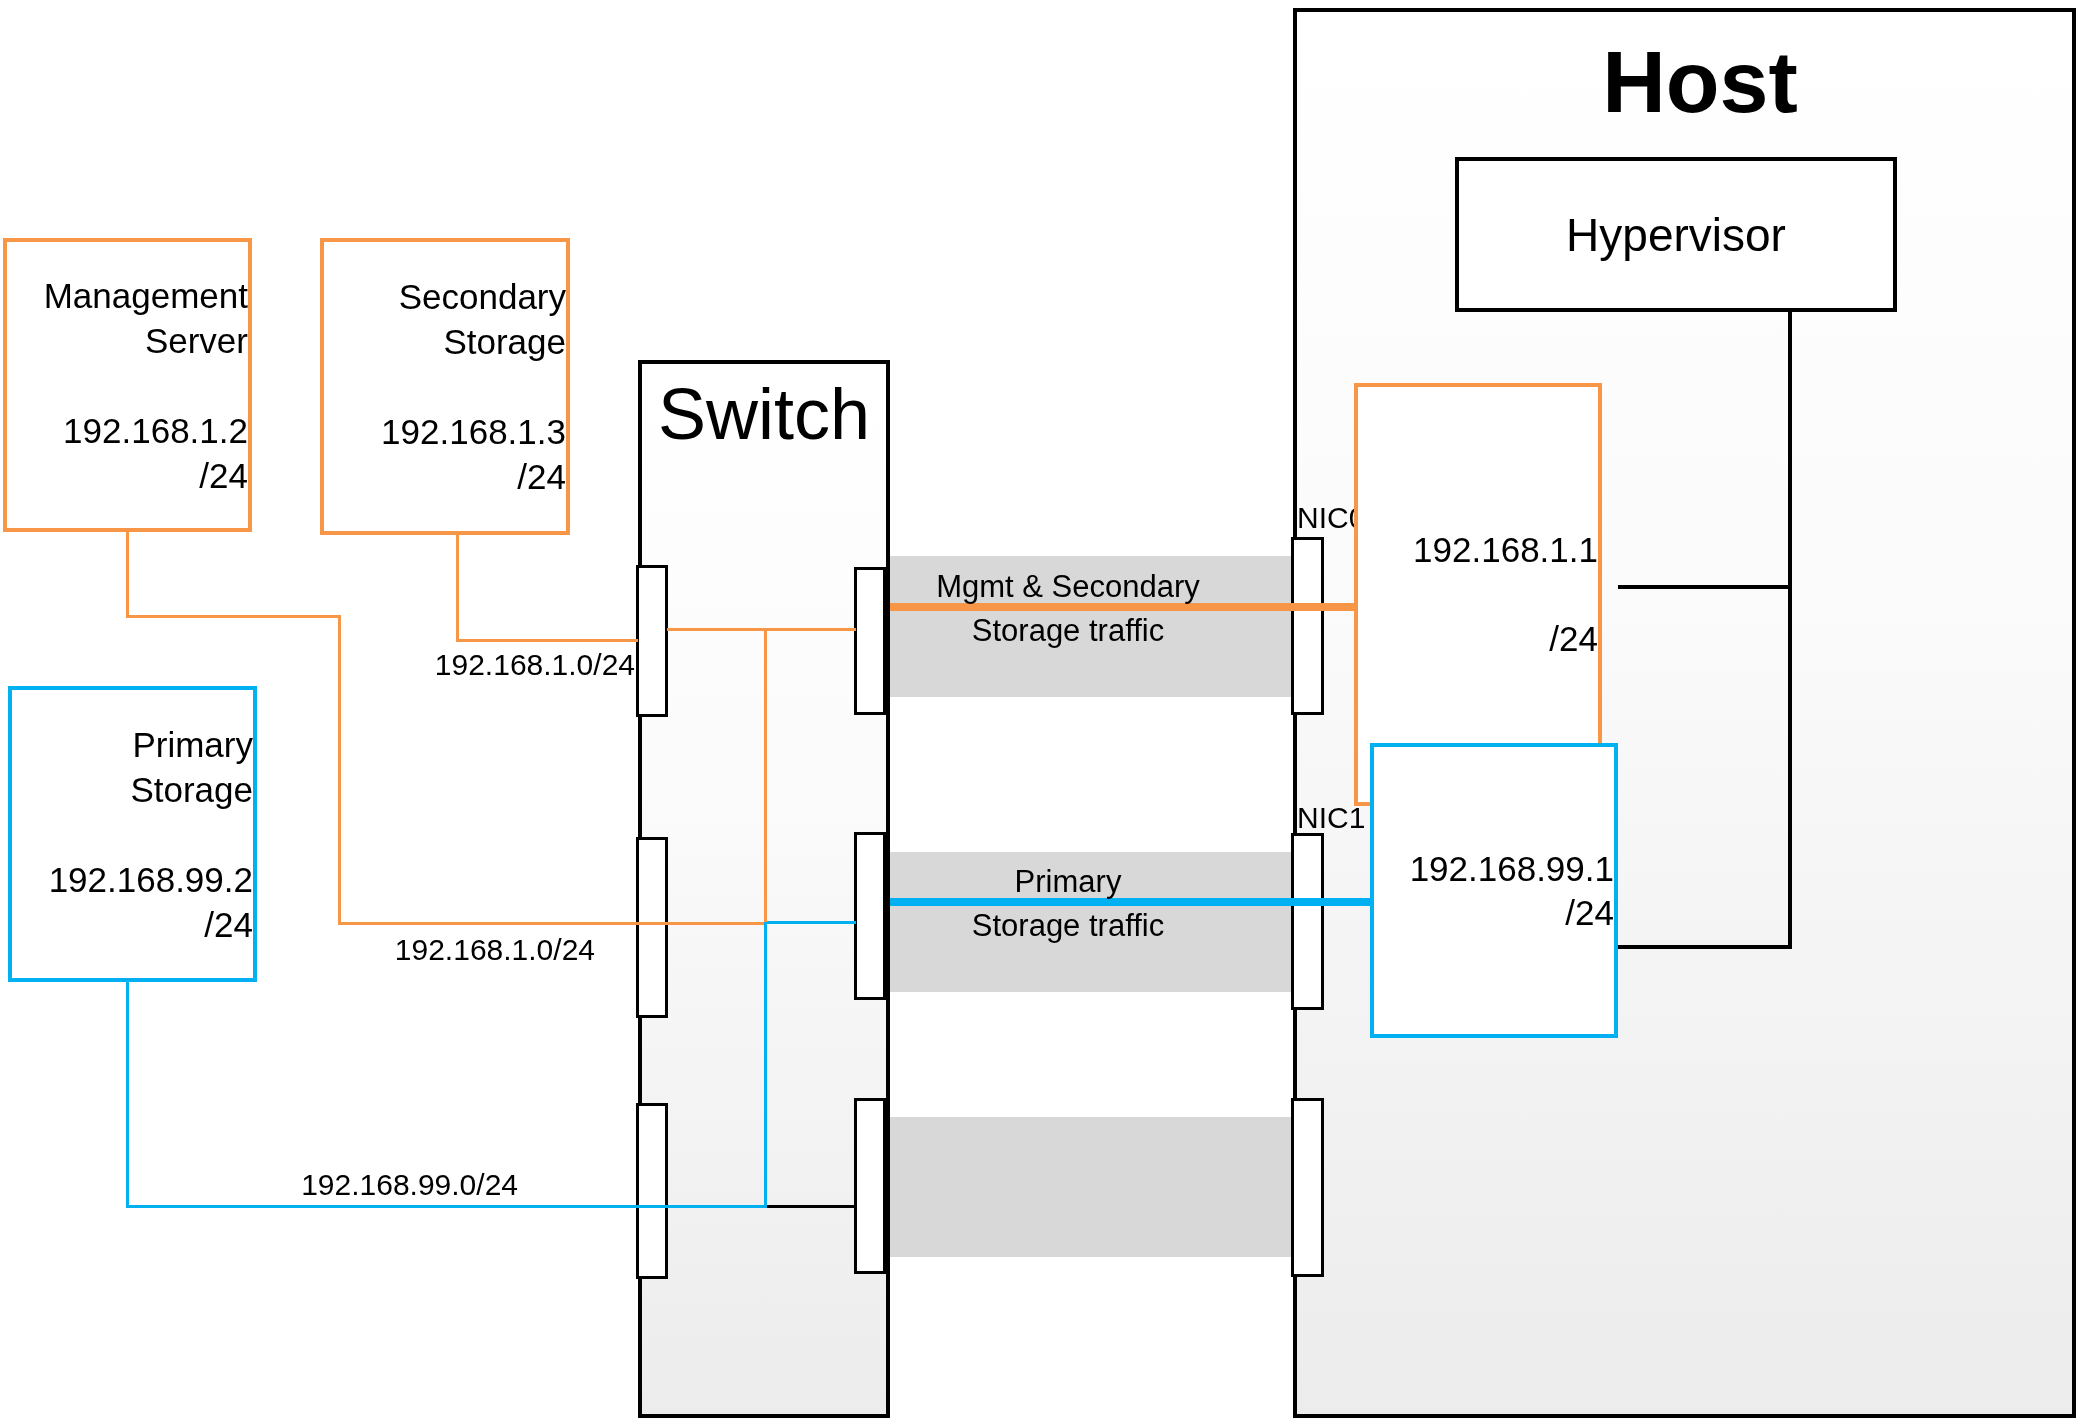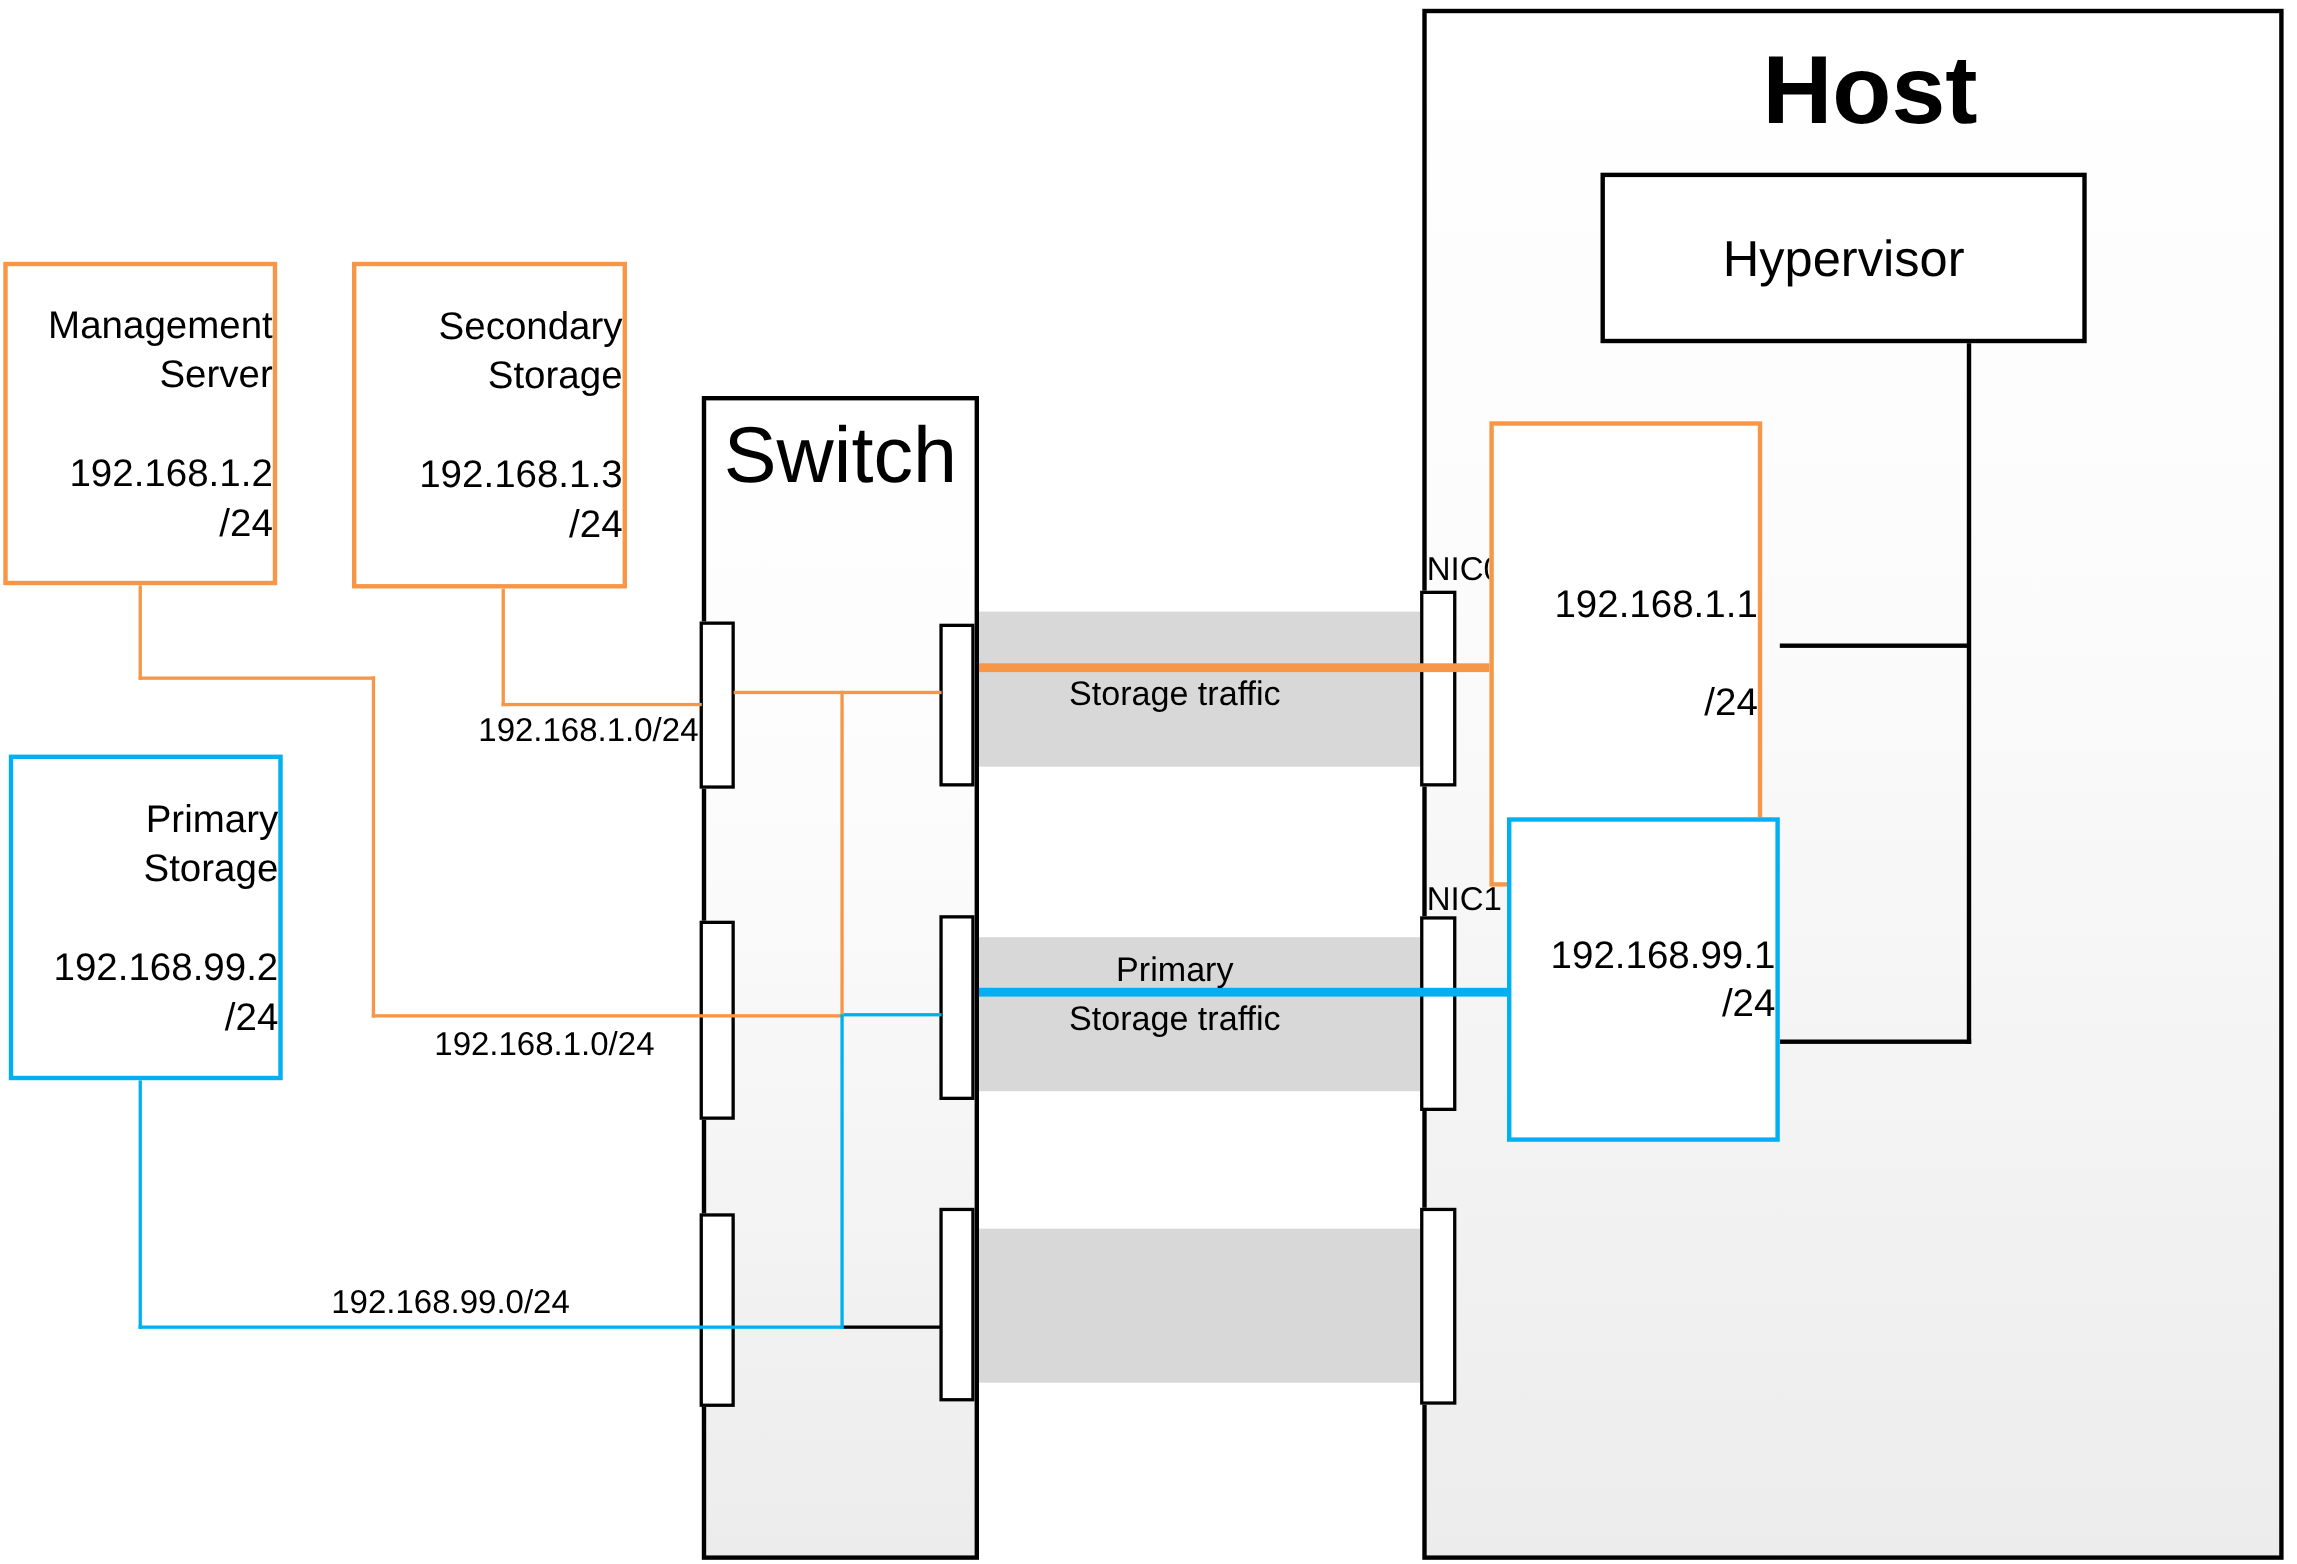--- a/index.html
+++ b/index.html
@@ -72,20 +72,21 @@
   <div class="wire blue" style="left:767px;top:921px;width:89px;height:3px;"></div>
 
   <div class="wire black" style="left:767px;top:1205px;width:89px;height:3px;"></div>
   <div class="wire black" style="left:1618px;top:585px;width:172px;height:4px;"></div>
   <div class="wire black" style="left:1618px;top:945px;width:174px;height:4px;"></div>
   <div class="wire black" style="left:1788px;top:309px;width:4px;height:640px;"></div>
 
   <div class="traffic orange" style="left:890px;top:603px;width:480px;"></div>
   <div class="traffic blue" style="left:890px;top:898px;width:480px;"></div>
 
+  <div class="band-text" style="top:569px;">Mgmt &amp; Secondary</div>
   <div class="band-text" style="top:613px;">Storage traffic</div>
   <div class="band-text" style="top:864px;">Primary</div>
   <div class="band-text" style="top:908px;">Storage traffic</div>
 
   <div class="subnet-label" style="left:415px;top:648px;width:220px;text-align:right;">192.168.1.0/24</div>
   <div class="subnet-label" style="left:375px;top:933px;width:220px;text-align:right;">192.168.1.0/24</div>
   <div class="subnet-label" style="left:258px;top:1168px;width:260px;text-align:right;">192.168.99.0/24</div>
 
   <div class="nic-port-label" style="left:1297px;top:501px;">NIC0</div>
   <div class="nic-port-label" style="left:1297px;top:801px;">NIC1</div>

